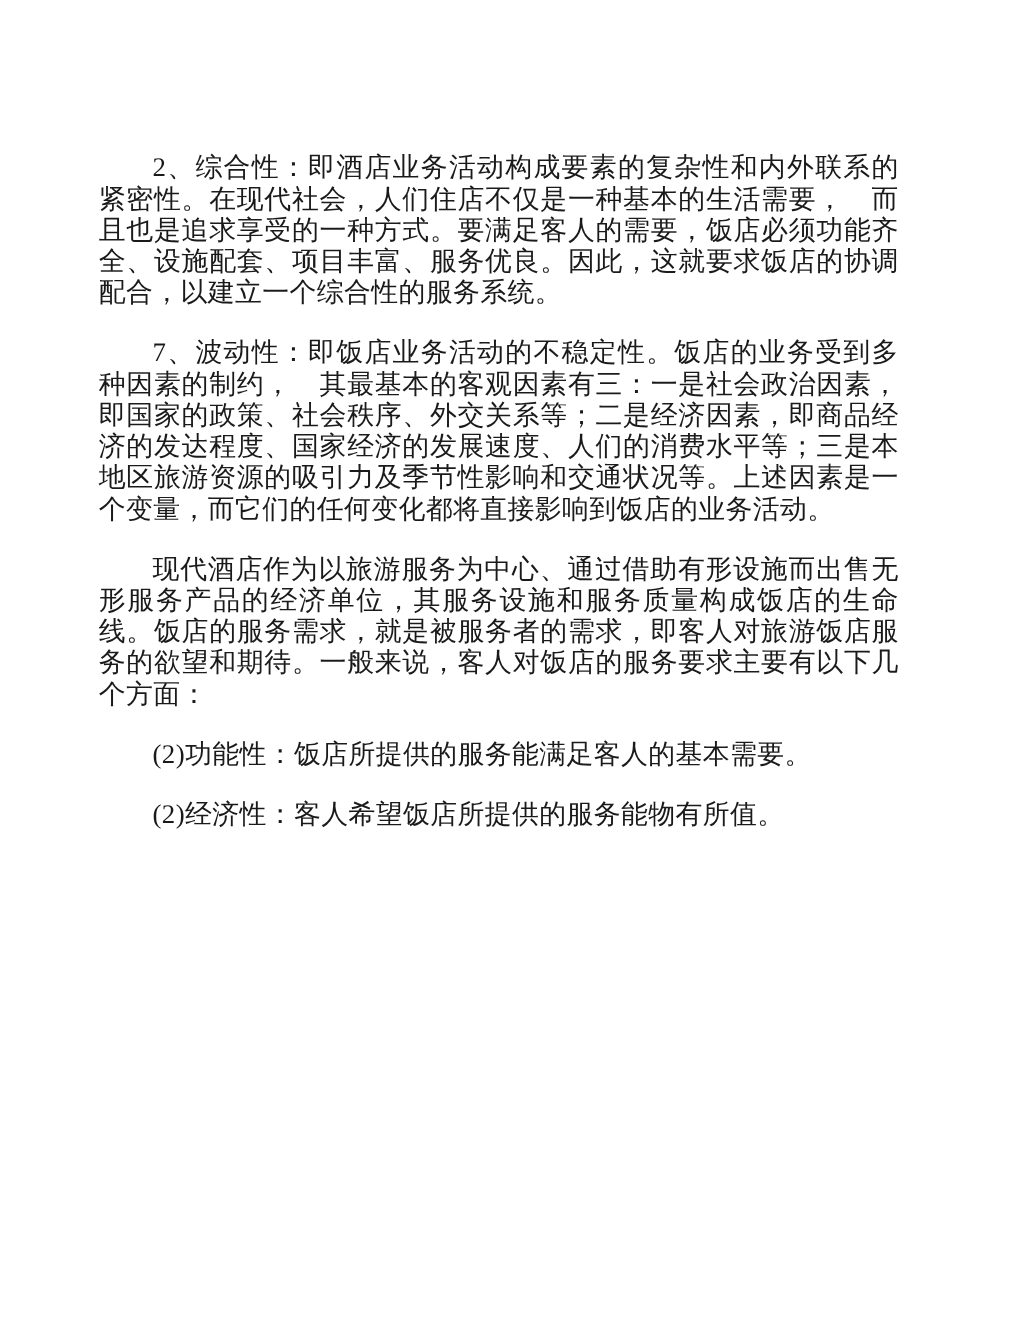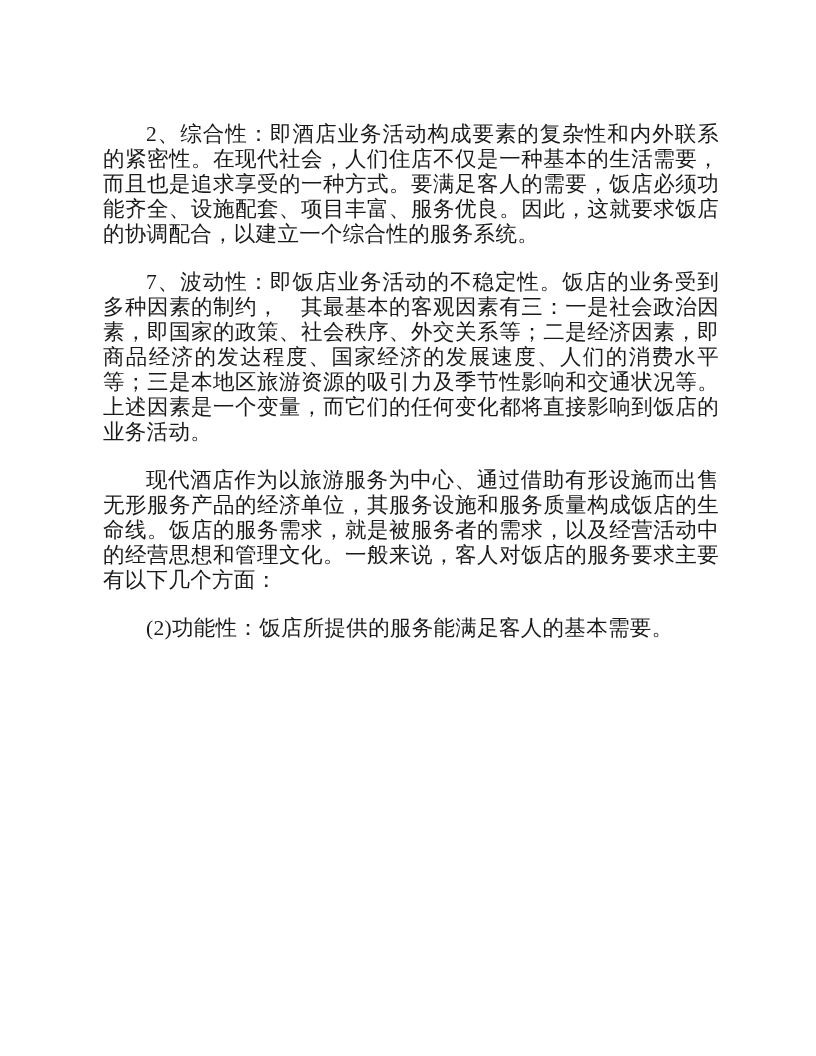--- a/index.html
+++ b/index.html
@@ -9,21 +9,21 @@
   }
   body {
     width: 816px;
     height: 1056px;
     font-family: "Liberation Serif", "DejaVu Serif", serif;
   }
   .page {
     box-sizing: border-box;
     width: 816px;
     height: 776px;
-    padding: 122px 97px 0 103px;
+    padding: 122px 97px 0 79px;
     background: #ffffff;
     overflow: hidden;
   }
   .para {
     margin: 0 0 23px 0;
     font-size: 21.5px;
     line-height: 25px;
     color: #1a1a1a;
     text-align: justify;
     text-justify: inter-character;
@@ -31,15 +31,16 @@
     letter-spacing: 0.3px;
     word-break: break-all;
   }
 </style>
 </head>
 <body>
 
 <div class="page">
   <p class="para">2、综合性：即酒店业务活动构成要素的复杂性和内外联系的紧密性。在现代社会，人们住店不仅是一种基本的生活需要，　而且也是追求享受的一种方式。要满足客人的需要，饭店必须功能齐全、设施配套、项目丰富、服务优良。因此，这就要求饭店的协调配合，以建立一个综合性的服务系统。</p>
   <p class="para">7、波动性：即饭店业务活动的不稳定性。饭店的业务受到多种因素的制约，　其最基本的客观因素有三：一是社会政治因素，即国家的政策、社会秩序、外交关系等；二是经济因素，即商品经济的发达程度、国家经济的发展速度、人们的消费水平等；三是本地区旅游资源的吸引力及季节性影响和交通状况等。上述因素是一个变量，而它们的任何变化都将直接影响到饭店的业务活动。</p>
-  <p class="para">现代酒店作为以旅游服务为中心、通过借助有形设施而出售无形服务产品的经济单位，其服务设施和服务质量构成饭店的生命线。饭店的服务需求，就是被服务者的需求，以及经营活动中的经营思想和管理文化。一般来说，客人对饭店的服务要求主要有以下几个方面：</p>
+  <p class="para">现代酒店作为以旅游服务为中心、通过借助有形设施而出售无形服务产品的经济单位，其服务设施和服务质量构成饭店的生命线。饭店的服务需求，就是被服务者的需求，即客人对旅游饭店服务的欲望和期待。一般来说，客人对饭店的服务要求主要有以下几个方面：</p>
   <p class="para">(2)功能性：饭店所提供的服务能满足客人的基本需要。</p>
+  <p class="para">(2)经济性：客人希望饭店所提供的服务能物有所值。</p>
 </div>
 
 </body></html>

